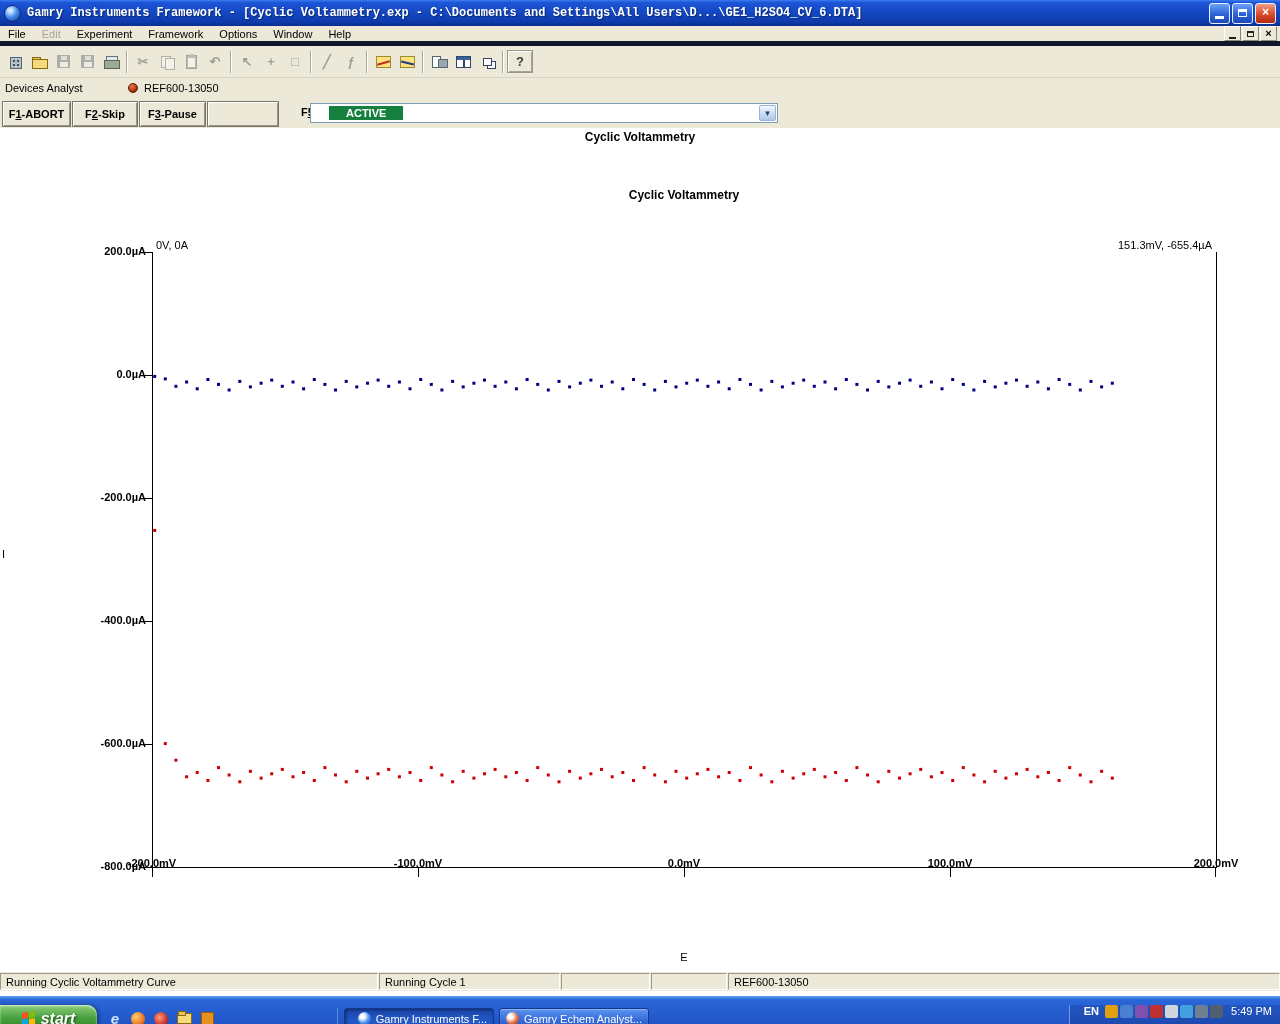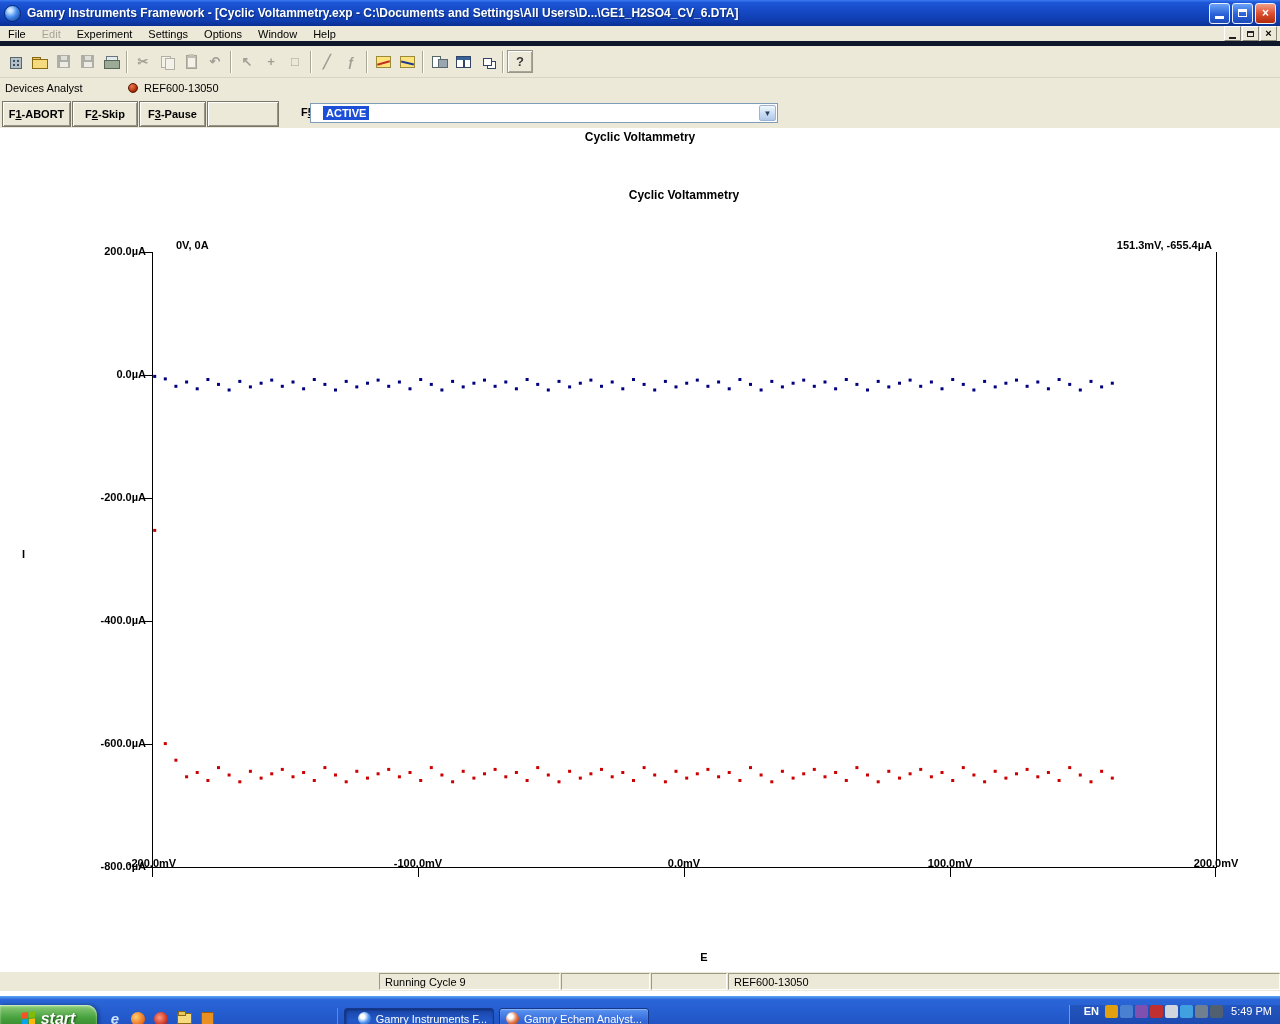--- a/index.html
+++ b/index.html
@@ -2,21 +2,21 @@
 <html><head>
 <meta charset="utf-8">
 <style>
   * { box-sizing: border-box; margin:0; padding:0; }
   html,body { width:1280px; height:1024px; overflow:hidden; }
   body { font-family:"Liberation Sans", sans-serif; background:#fff; position:relative; font-size:11px; color:#000; }
 
   
   #titlebar { position:absolute; top:0; left:0; width:1280px; height:26px;
     background:linear-gradient(180deg,#3a7bf0 0%,#1c55d6 10%,#1548c4 45%,#0f3cae 80%,#0a2f92 100%);
-    display:flex; align-items:center; color:#fff; }
+    display:flex; align-items:center; color:#fff;font-family:Liberation Mono, monospace; }
   .tb-logo { width:17px; height:17px; border-radius:50%; margin-left:4px;
     background:radial-gradient(circle at 35% 30%, #cfe6ff 12%, #4a90f0 45%, #123f9a 90%); border:1px solid #0a2a70; }
   .tb-title { flex:1; padding-left:6px; font-size:12px; font-weight:bold; white-space:nowrap; overflow:hidden;
     text-shadow:1px 1px 1px #0a2a70; }
   .tb-btns { display:flex; gap:2px; padding-right:4px; }
   .tb-btn { width:21px; height:21px; border-radius:3px; border:1px solid #e8f0ff; color:#fff;
     display:flex; align-items:center; justify-content:center; font-size:12px; font-weight:bold; }
   .tb-min,.tb-max { background:linear-gradient(180deg,#6aa2f8,#2a62d8 55%,#1c4ab8); }
   .glyph-min { width:9px; height:3px; background:#fff; margin-top:9px; }
   .glyph-max { width:9px; height:8px; border:1px solid #fff; border-top-width:3px; }
@@ -78,31 +78,31 @@
 
   
   #frow { position:absolute; top:100px; left:0; width:1280px; height:28px; background:#ece9d8; }
   .fbtn { position:absolute; top:1px; height:26px; background:#ece9d8; border:1px solid #7a766a;
     box-shadow:inset 1px 1px 0 #fff, inset -1px -1px 0 #98948a; font-weight:bold; font-size:11px;
     display:flex; align-items:center; justify-content:center; font-family:"Liberation Sans",sans-serif; }
   .uk { text-decoration:underline; }
   #f5-label { position:absolute; left:288px; top:6px; font-weight:bold;padding-left:13px; }
   #f5-combo { position:absolute; left:310px; top:3px; width:468px; height:20px; background:#fff;
     border:1px solid #7f9db9; display:flex; align-items:center; }
-  #combo-text { margin-left:12px; background:#1d4ed8; color:#fff; font-weight:bold; padding:1px 3px; }
+  #combo-text { margin-left:18px; background:#15803d; color:#fff; font-weight:bold; padding:1px 17px; }
   #combo-arrow { margin-left:auto; width:17px; height:16px; margin-right:1px;
     background:linear-gradient(180deg,#f2f8fe,#c8daf2 60%,#b0c8e8); border:1px solid #9ab4d8; border-radius:2px;
     display:flex; align-items:center; justify-content:center; font-size:8px; color:#24415e; }
 
   
   #exp-heading { position:absolute; top:130px; left:0; width:1280px; text-align:center; font-weight:bold; font-size:12px; }
   #chart-title { position:absolute; top:188px; left:152px; width:1064px; text-align:center; font-weight:bold; font-size:12px; }
 
   
-  .blab { position:absolute; font-weight:bold; font-size:11px;margin-left:20px; }
+  .blab { position:absolute; font-weight:normal; font-size:11px; }
   .ylab { position:absolute; left:40px; width:106px; text-align:right; font-weight:bold; font-size:11px; }
   .xlab { position:absolute; top:857px; width:80px; text-align:center; font-weight:bold; font-size:11px; }
   .ytick { position:absolute; left:143px; width:9px; height:1px; background:#000; }
   .xtick { position:absolute; top:867px; width:1px; height:10px; background:#000; }
   .axis { position:absolute; background:#000; }
   #plot-svg { position:absolute; left:152px; top:252px; }
 
   
   #statusbar { position:absolute; top:972px; left:0; width:1280px; height:19px; background:#ece9d8; }
   .seg { position:absolute; top:1px; height:17px; border:1px solid; border-color:#9d9a84 #fff #fff #9d9a84;
@@ -158,21 +158,21 @@
     <div class="tb-btn tb-close">
         <span>×</span>
       </div>
   </div>
 </div>
 
 <div id="menubar">
   <span class="menu-item">File</span>
   <span class="menu-item disabled">Edit</span>
   <span class="menu-item">Experiment</span>
-  <span class="menu-item">Settings</span>
+  <span class="menu-item">Framework</span>
   <span class="menu-item">Options</span>
   <span class="menu-item">Window</span>
   <span class="menu-item">Help</span>
   <div id="mdi-btns">
     <div class="mdi-btn">
         <span class="mdi-min"></span>
       </div>
     <div class="mdi-btn">
         <span class="mdi-rest"></span>
       </div>
@@ -495,21 +495,22 @@
     <rect x="894.9" y="519.0" width="3" height="3" fill="#cc0000"></rect>
     <rect x="905.6" y="527.0" width="3" height="3" fill="#cc0000"></rect>
     <rect x="916.2" y="514.1" width="3" height="3" fill="#cc0000"></rect>
     <rect x="926.8" y="521.5" width="3" height="3" fill="#cc0000"></rect>
     <rect x="937.5" y="528.3" width="3" height="3" fill="#cc0000"></rect>
     <rect x="948.1" y="517.8" width="3" height="3" fill="#cc0000"></rect>
     <rect x="958.8" y="524.6" width="3" height="3" fill="#cc0000"></rect>
   </svg>
 
 <div id="statusbar">
-  <span class="seg" style="left:379px; width:181px;">Running Cycle 9</span>
+  <span class="seg" style="left:0; width:378px;">Running Cyclic Voltammetry Curve</span>
+  <span class="seg" style="left:379px; width:181px;">Running Cycle 1</span>
   <span class="seg" style="left:561px; width:89px;"></span>
   <span class="seg" style="left:651px; width:76px;"></span>
   <span class="seg" style="left:728px; width:552px;">REF600-13050</span>
 </div>
 
 <div id="taskbar">
   <div id="start-btn">
     <span class="flag">
       <i style="background:#f35325;"></i>
         <i style="background:#81bc06;"></i>

